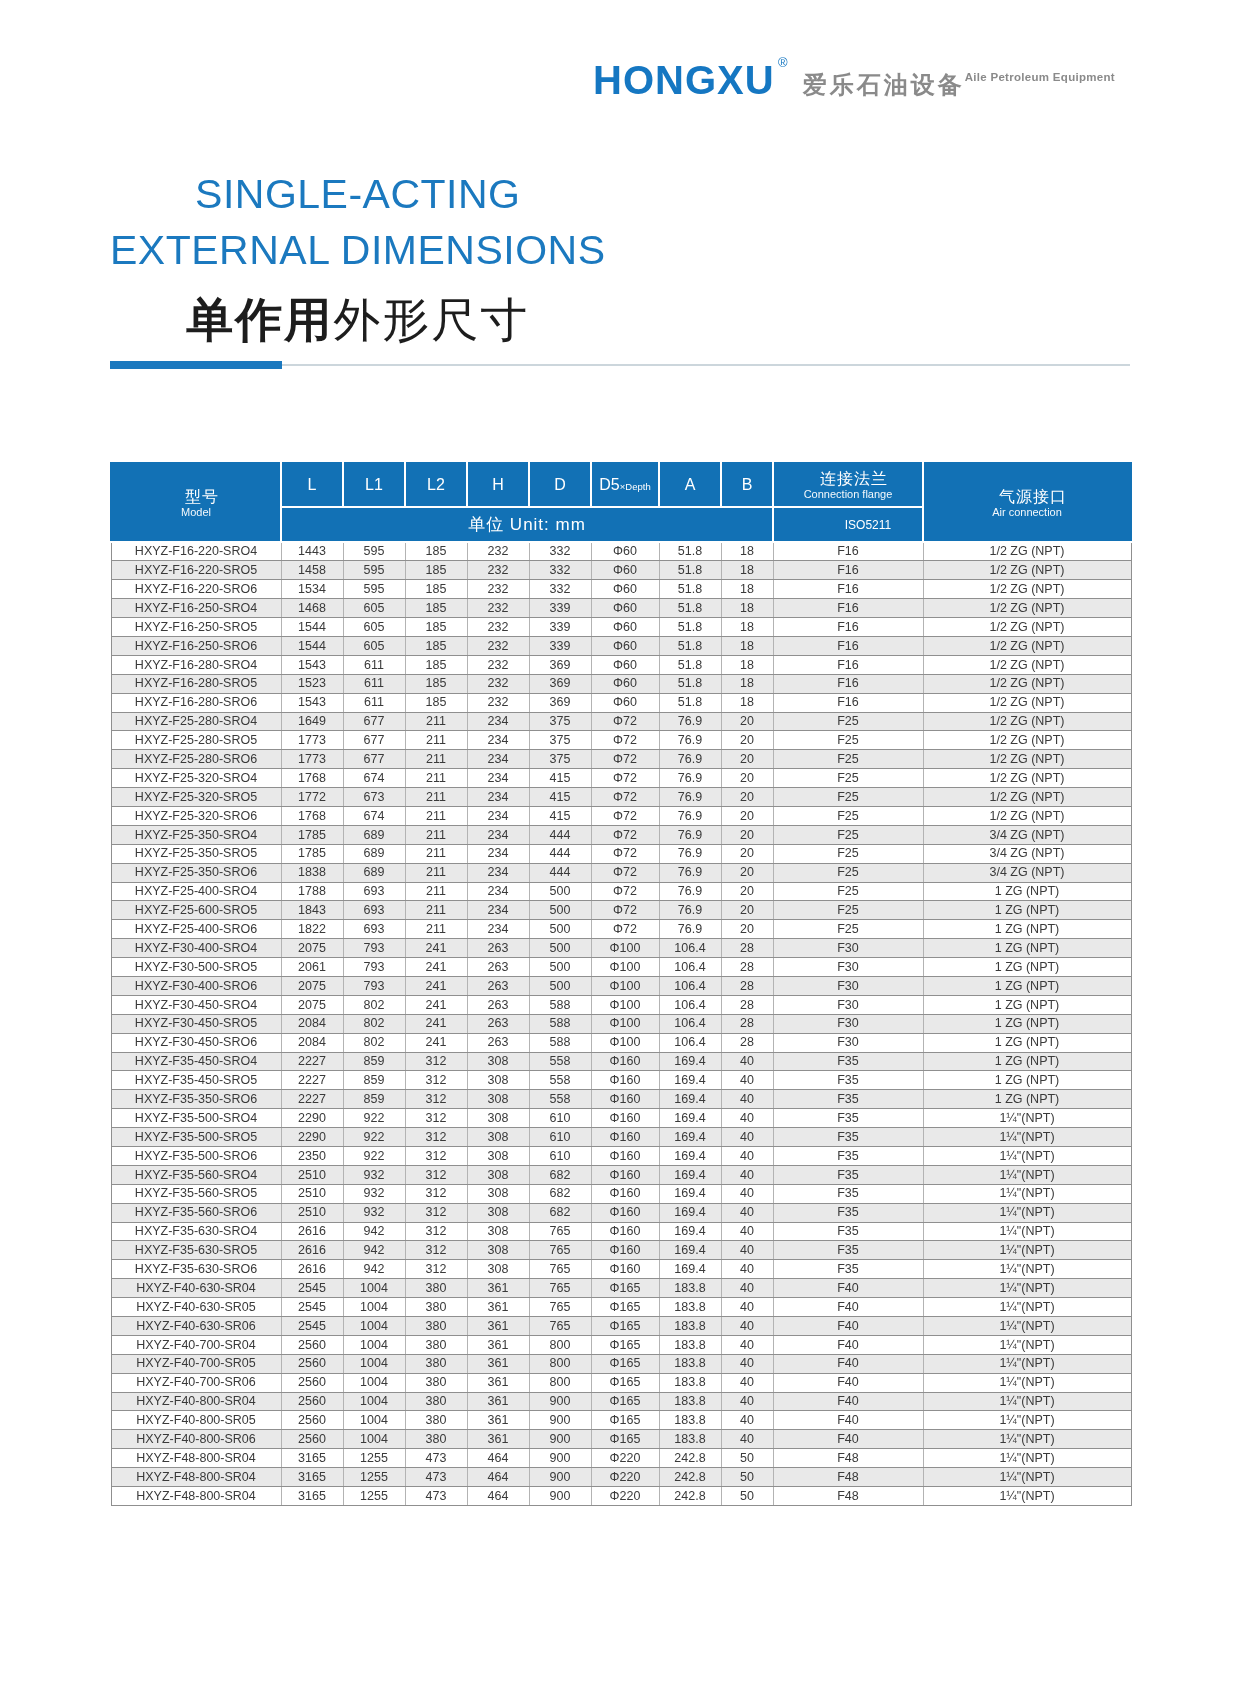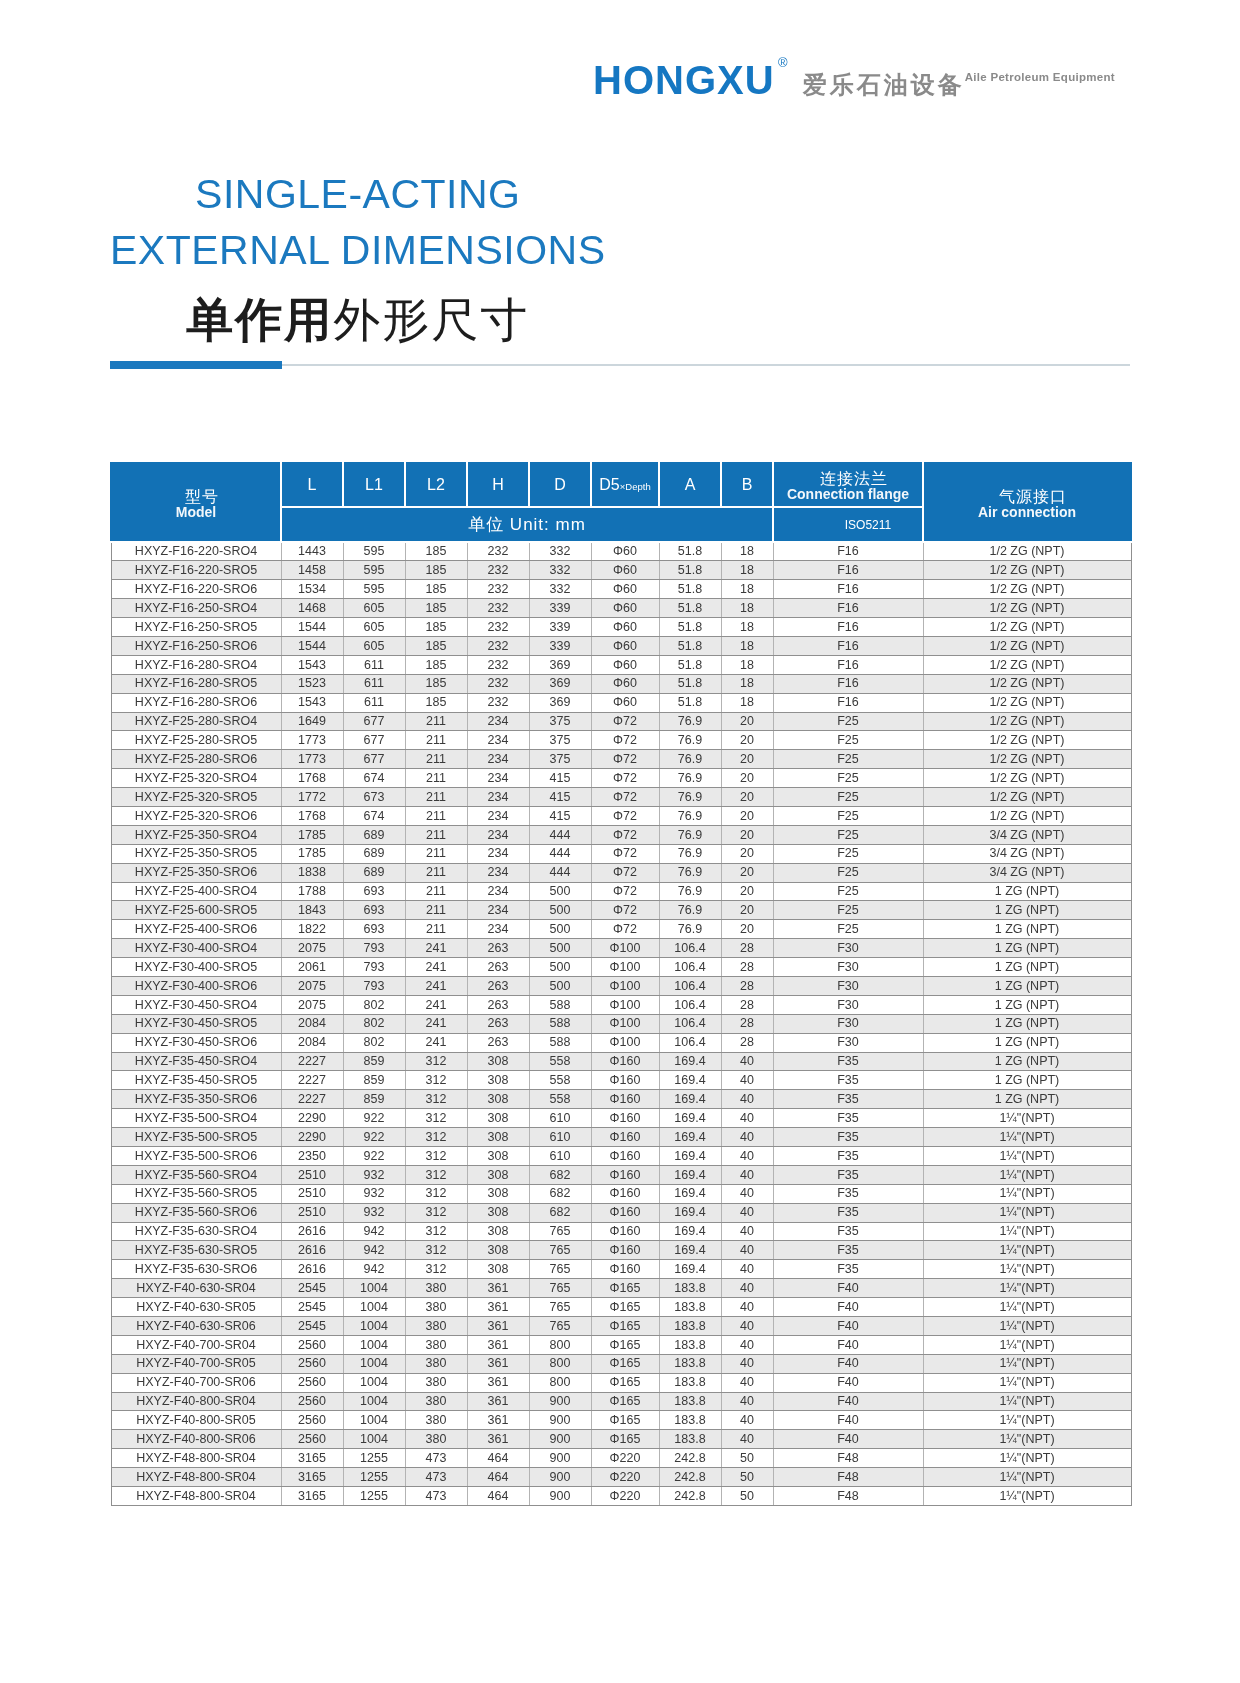--- a/index.html
+++ b/index.html
@@ -47,21 +47,21 @@
   thead th{
     background:var(--header-blue);color:#fff;font-weight:400;
     border:2px solid #fff;text-align:center;vertical-align:middle;
   }
   thead tr.h1 th{height:44px;font-size:16px;}
   thead tr.h2 th{height:35px;}
   thead th:first-child{border-left-color:var(--header-blue);}
   thead th:last-child{border-right-color:var(--header-blue);}
   thead tr.h1 th{border-top-color:var(--header-blue);}
   th .cell-cn{display:block;font-size:16px;line-height:19px;letter-spacing:1px;padding-left:12px;}
-  th .cell-en{display:block;font-size:14px;line-height:13px;font-weight:700;opacity:.95;}
+  th .cell-en{display:block;font-size:11px;line-height:13px;font-weight:400;opacity:.95;}
   th.model-h .cell-cn{font-size:16px;}
   th .d5-sub{font-size:9.5px;}
   th.unit-h{font-size:17px;letter-spacing:1px;}
   th.iso-h{font-size:12px;padding-left:40px;}
   tbody td{
     height:18.9px;padding:0 2px;text-align:center;vertical-align:middle;
     font-size:12.5px;line-height:1;color:var(--ink);
     border-top:1px solid var(--grid-dark);
     border-bottom:1px solid var(--grid-dark);
     border-left:1px solid var(--grid-light);
@@ -417,21 +417,21 @@
         <td>241</td>
         <td>263</td>
         <td>500</td>
         <td>Φ100</td>
         <td>106.4</td>
         <td>28</td>
         <td>F30</td>
         <td>1 ZG (NPT)</td>
       </tr>
       <tr>
-        <td>HXYZ-F30-400-SRO5</td>
+        <td>HXYZ-F30-500-SRO5</td>
         <td>2061</td>
         <td>793</td>
         <td>241</td>
         <td>263</td>
         <td>500</td>
         <td>Φ100</td>
         <td>106.4</td>
         <td>28</td>
         <td>F30</td>
         <td>1 ZG (NPT)</td>

